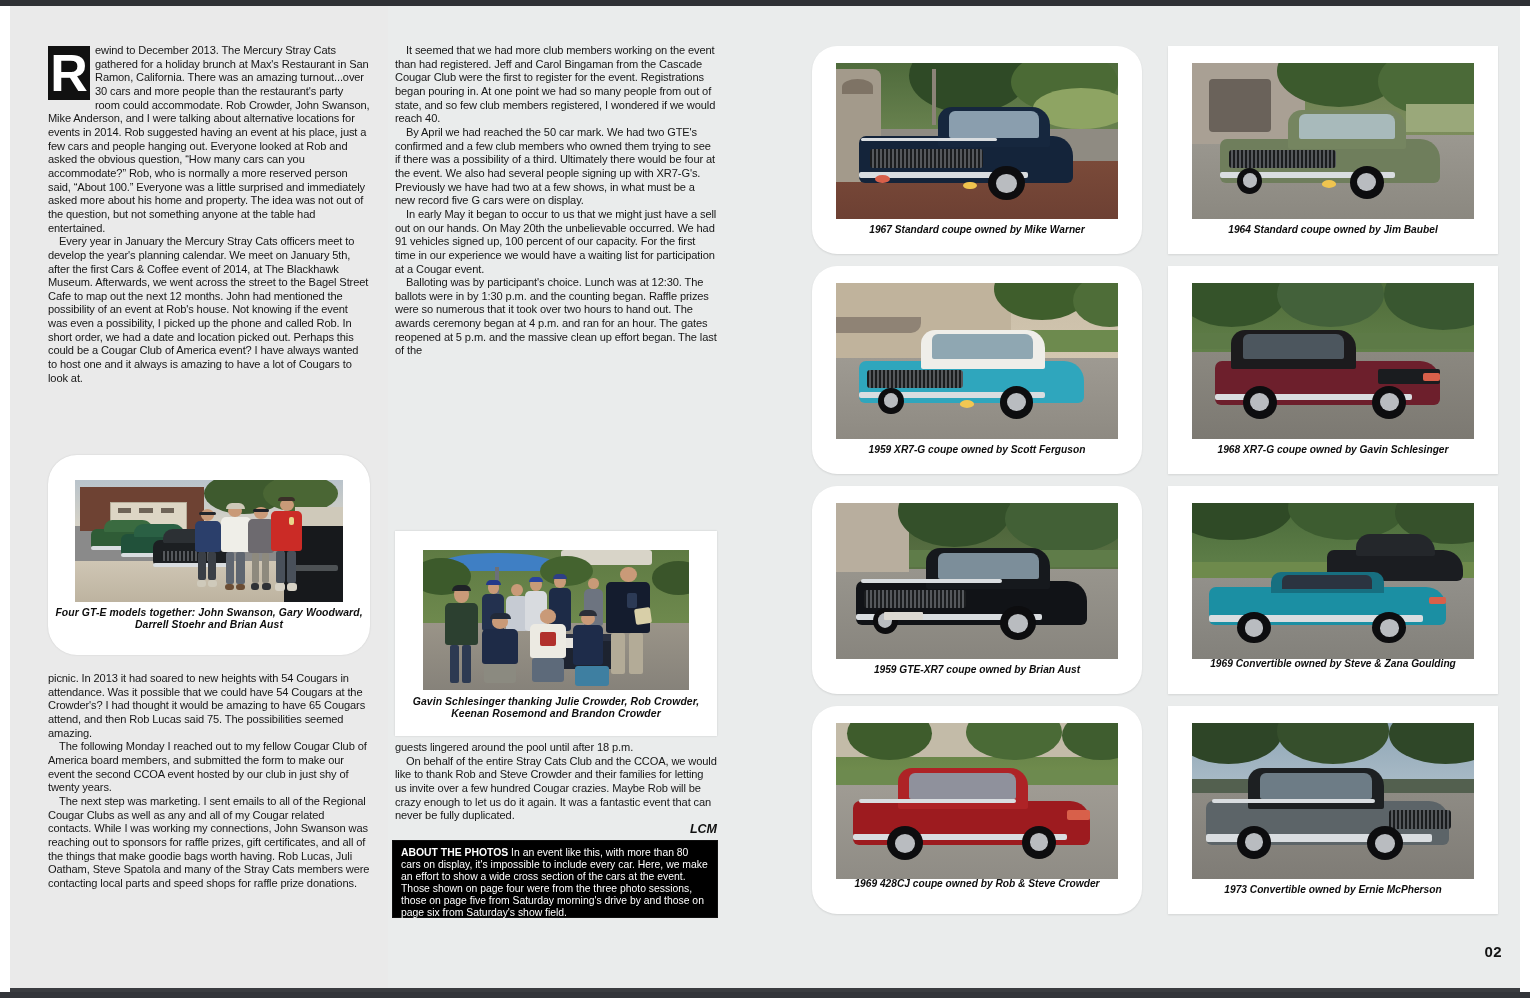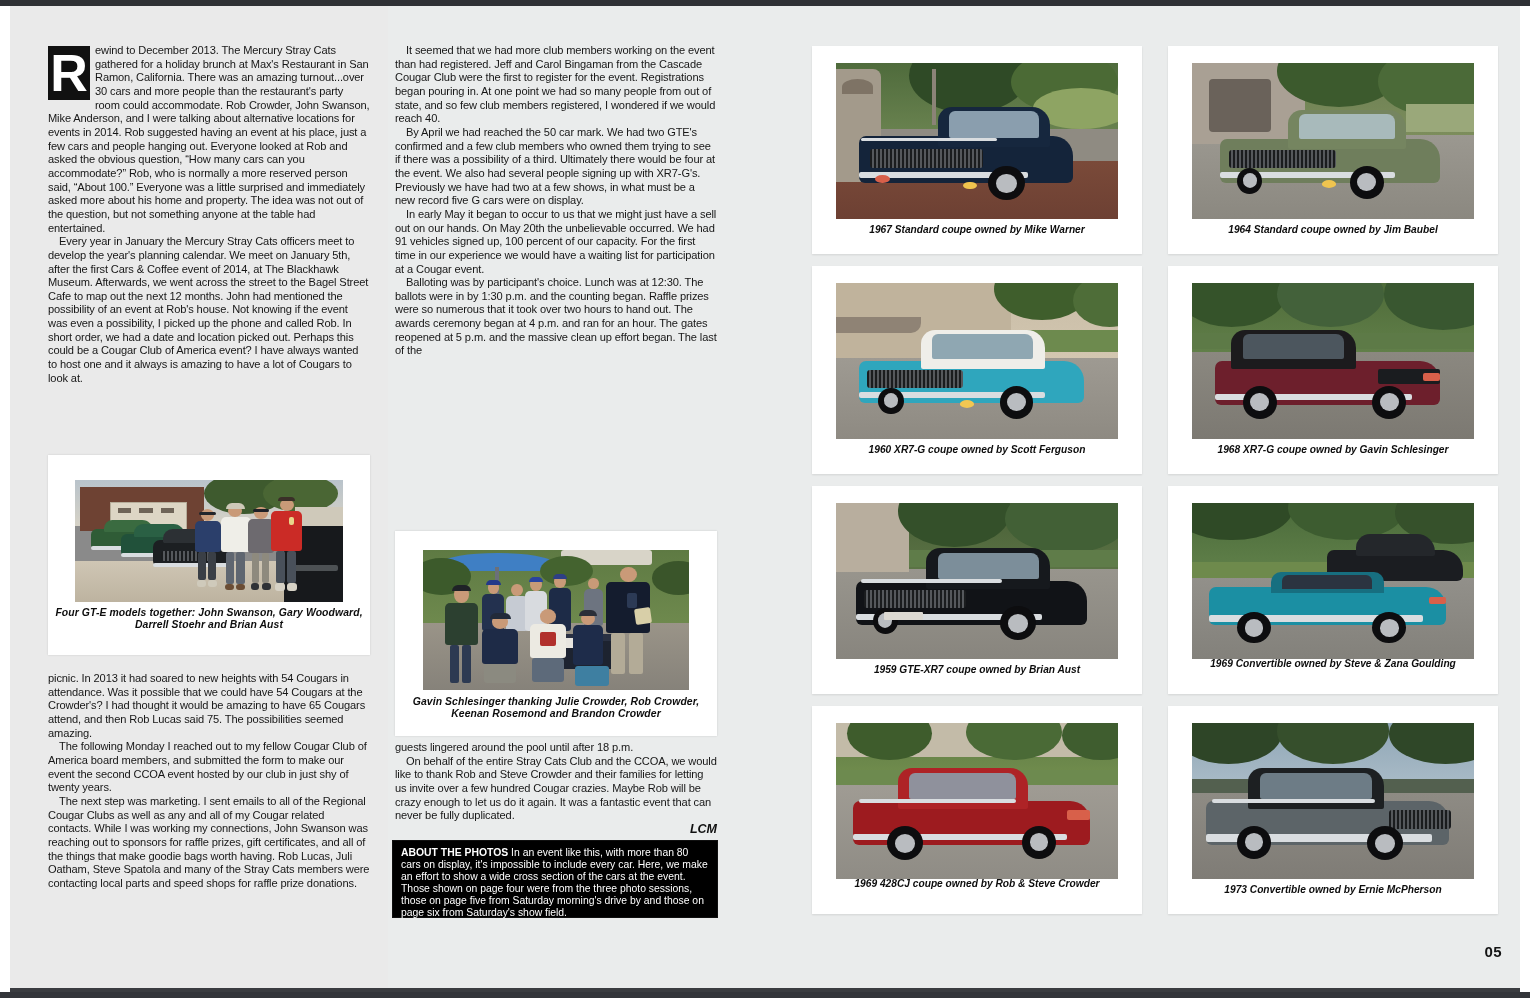--- a/index.html
+++ b/index.html
@@ -88,21 +88,21 @@
   #para-lead { text-indent: 0; }
 
   
   .inline-photo {
     position: absolute;
     background: #ffffff;
     box-shadow: 0 0 2px rgba(0,0,0,0.13);
   }
   #photo-gte {
     left: 48px; top: 455px;
-    width: 322px; height: 200px;
+    width: 322px; height: 200px; border-radius: 29px;
   }
   #photo-gavin {
     left: 395px; top: 531px;
     width: 322px; height: 205px;
   }
   .inline-photo .frame {
     position: absolute;
     left: 27px; top: 25px;
     right: 27px;
     overflow: hidden;
@@ -177,21 +177,21 @@
     text-align: center;
     font-family: "Liberation Sans", sans-serif;
     font-style: italic;
     font-weight: bold;
     font-size: 10.2px;
     line-height: 11.8px;
     color: #0d0d0d;
   }
   .grid-card.two-line .grid-caption { top: 172px; }
 
-  .col-a { left: 0px; width: 330px; }
+  .col-a { left: 0px; width: 330px; border-radius: 25px; }
   .col-b { left: 356px; width: 330px; }
   .row-1 { top: 0px;   height: 208px; }
   .row-2 { top: 220px; height: 208px; }
   .row-3 { top: 440px; height: 208px; }
   .row-4 { top: 660px; height: 208px; }
 
   
   #page-number {
     position: absolute;
     right: 28px; bottom: 38px;
@@ -483,21 +483,21 @@
           <div class="car-body" style="left:8%;top:50%;width:80%;height:27%;background:#2fa6bd;"></div>
           <div class="car-roof" style="left:30%;top:30%;width:44%;height:25%;background:#efeee9;"></div>
           <div class="win" style="left:34%;top:33%;width:36%;height:16%;background:#7e9aa8;"></div>
           <div class="grille" style="left:11%;top:56%;width:34%;height:11%;"></div>
           <div class="chrome" style="left:8%;top:70%;width:66%;height:4%;"></div>
           <div class="wheel" style="left:58%;top:66%;width:12%;height:21%;"></div>
           <div class="wheel" style="left:15%;top:67%;width:9%;height:17%;"></div>
           <div style="position:absolute;left:44%;top:75%;width:5%;height:5%;background:#f2c752;border-radius:50%;"></div>
         </div>
       </div>
-      <div class="grid-caption">1960 XR7-G coupe owned by Scott Ferguson</div>
+      <div class="grid-caption">1959 XR7-G coupe owned by Scott Ferguson</div>
     </div>
 
     <div class="grid-card col-b row-2">
       <div class="frame">
         <div class="scene">
           <div class="sky" style="height:46%;background:linear-gradient(#4e6b39,#62804a);"></div>
           <div class="ground" style="height:56%;background:linear-gradient(#8b8880,#7c7972);"></div>
           <div class="blob" style="left:-6%;top:-20%;width:40%;height:48%;background:#35532a;"></div>
           <div class="blob" style="left:30%;top:-14%;width:38%;height:42%;background:#43613a;"></div>
           <div class="blob" style="left:68%;top:-16%;width:42%;height:46%;background:#395730;"></div>
@@ -601,16 +601,16 @@
           <div class="chrome" style="left:7%;top:49%;width:58%;height:2%;"></div>
           <div class="wheel" style="left:16%;top:66%;width:12%;height:21%;"></div>
           <div class="wheel" style="left:62%;top:66%;width:13%;height:22%;"></div>
         </div>
       </div>
       <div class="grid-caption">1973 Convertible owned by Ernie McPherson</div>
     </div>
 
   </div>
 
-  <div id="page-number">05</div>
+  <div id="page-number">02</div>
 
   <div id="bottom-bar"></div>
 </div>
 
 </body></html>

